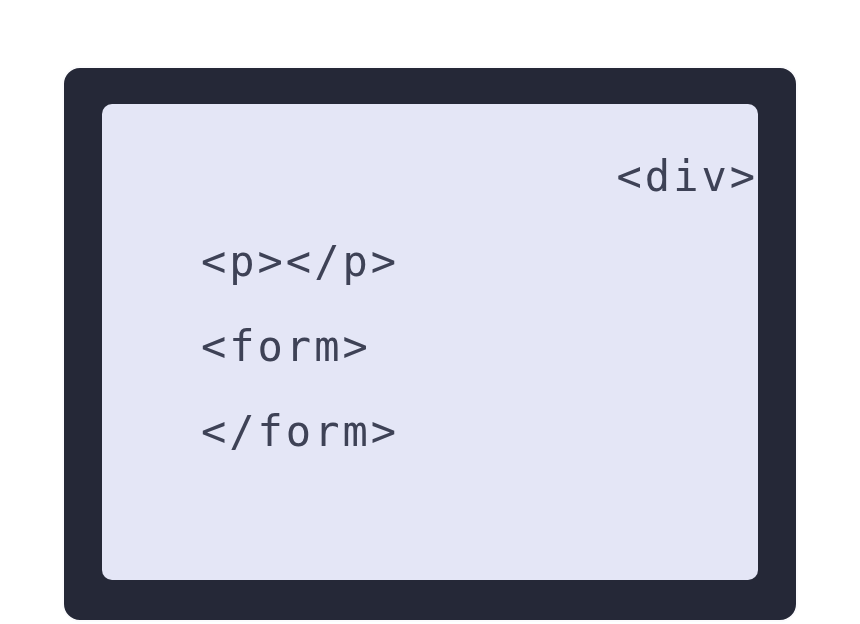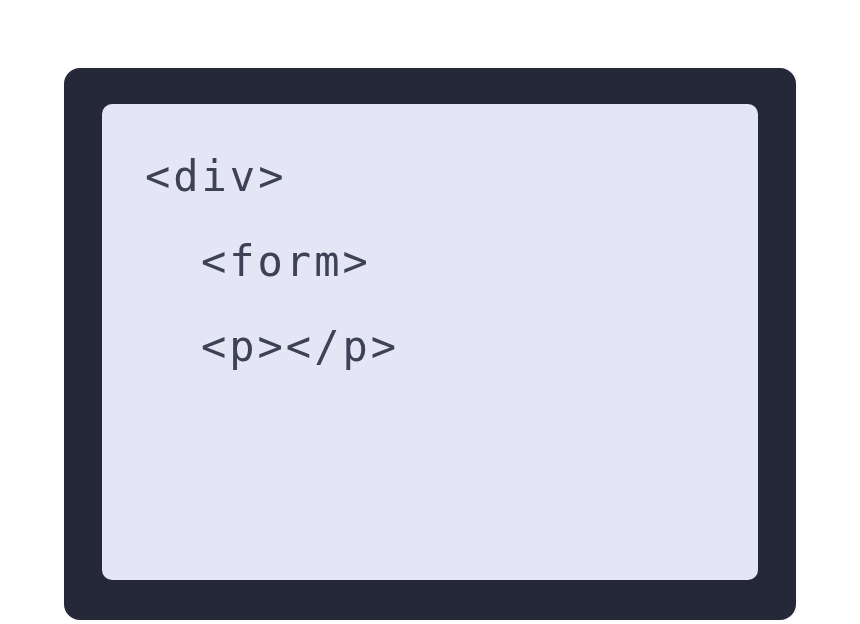--- a/index.html
+++ b/index.html
@@ -43,25 +43,26 @@
     .code-line {
       height: 85px;
       line-height: 85px;
       font-size: 42px;
       letter-spacing: 3px;
       font-weight: normal;
       color: #3e4256;
       white-space: pre;
     }
 
-    .indent-0 { padding-left: 0; }
+    .indent-0 { padding-left: 0; text-align: right; }
     .indent-1 { padding-left: 56px; }
   </style>
 </head>
 <body>
 
 <div class="code-card">
   <div class="code-panel">
     <div class="code-line indent-0">&lt;div&gt;</div>
+    <div class="code-line indent-1">&lt;p&gt;&lt;/p&gt;</div>
     <div class="code-line indent-1">&lt;form&gt;</div>
-    <div class="code-line indent-1">&lt;p&gt;&lt;/p&gt;</div>
+    <div class="code-line indent-1">&lt;/form&gt;</div>
   </div>
 </div>
 
 </body></html>

